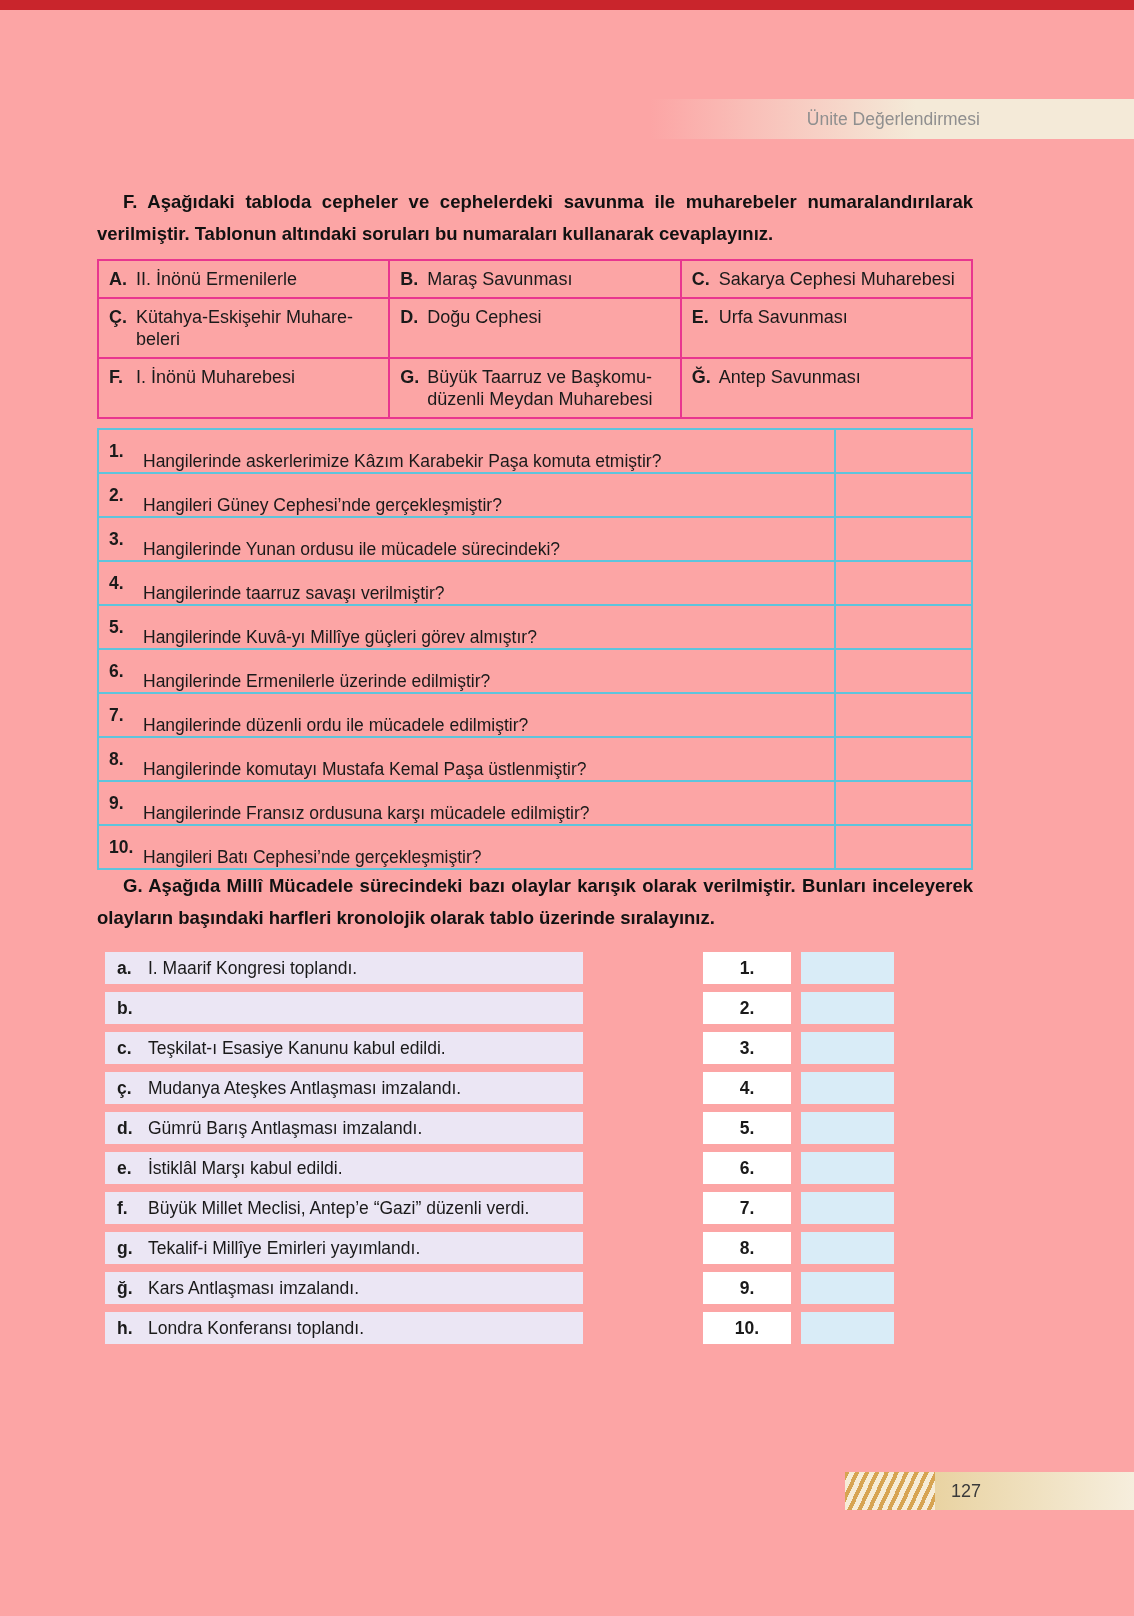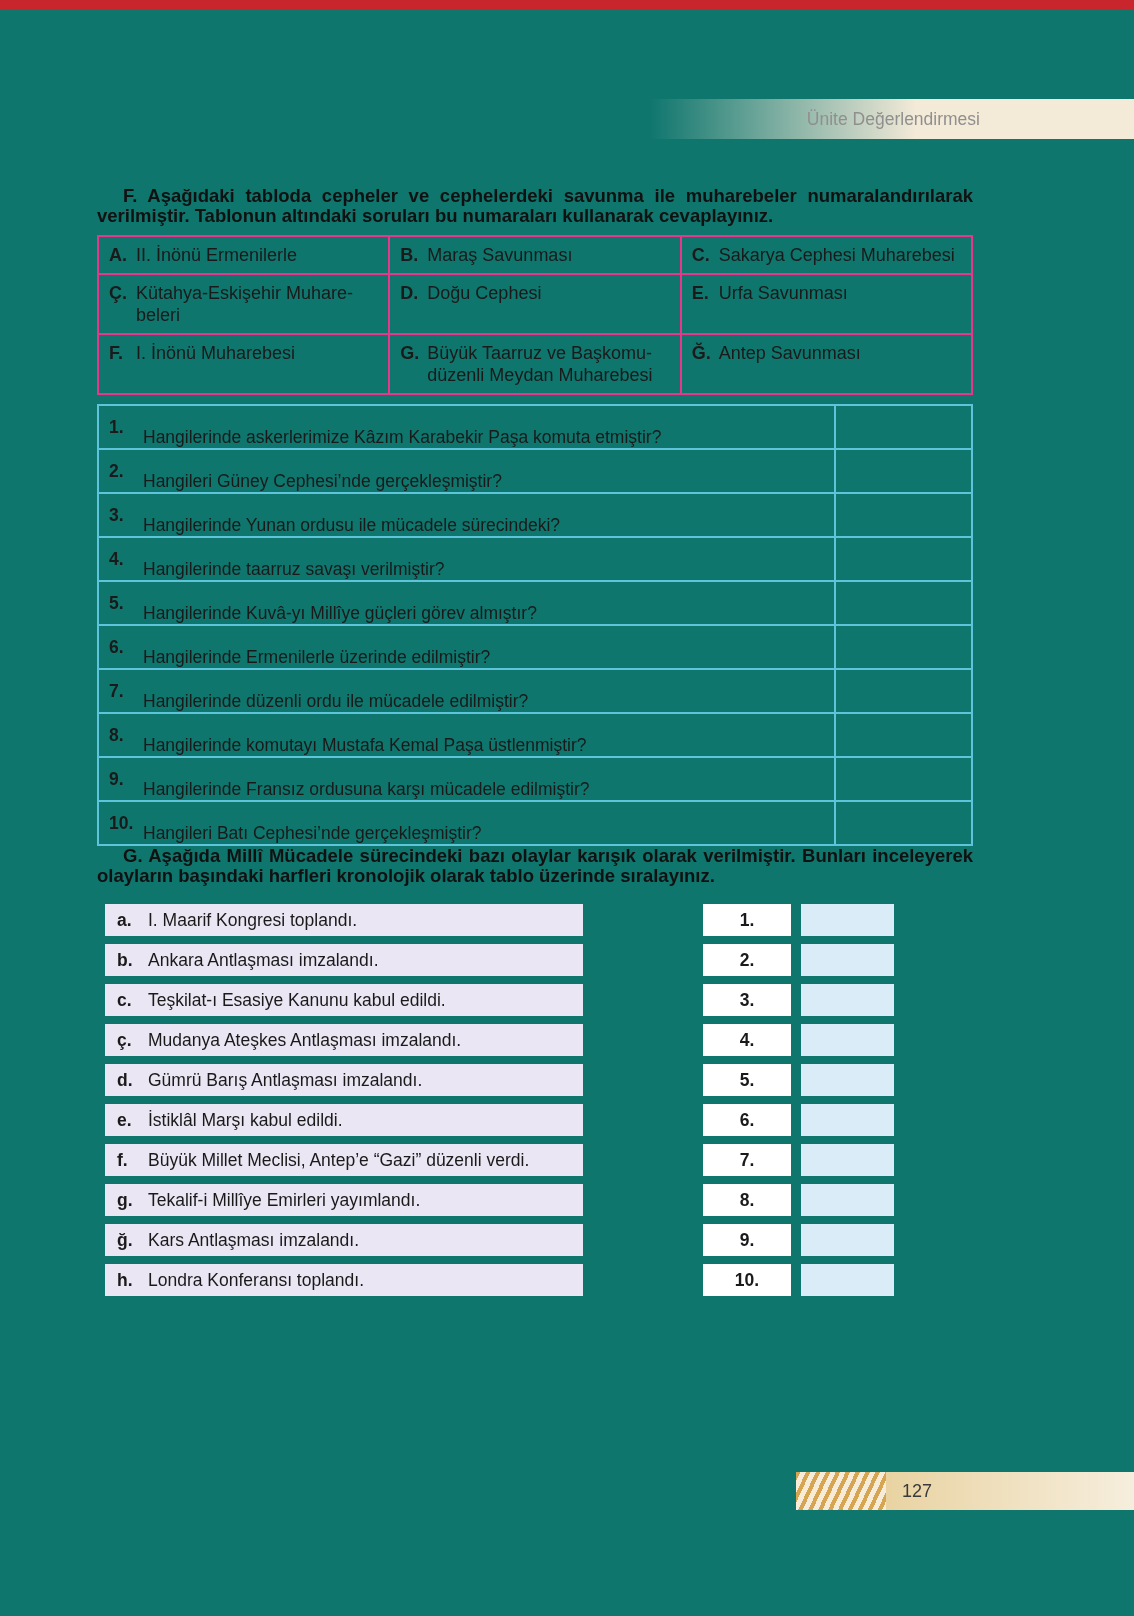--- a/index.html
+++ b/index.html
@@ -1,35 +1,35 @@
 <!DOCTYPE html>
 <html lang="tr"><head>
 <meta charset="utf-8">
 <style>
   html,body{margin:0;padding:0;background:#ffffff;}
   .page{
     position:relative;
     width:1134px;height:1616px;
-    background:#0f766e;
+    background:#fca5a5;
     font-family:"Liberation Sans", sans-serif;
     color:#1a1a1a;
     overflow:hidden;
   }
   .red-bar{position:absolute;top:0;left:0;width:100%;height:10px;background:#c9252c;}
   .header-band{
     position:absolute;top:99px;right:0;width:484px;height:40px;
     background:linear-gradient(to right, rgba(244,234,216,0) 0%, #f4ead8 55%, #f4ead8 100%);
   }
   .header-title{
     position:absolute;right:154px;top:0;line-height:40px;
     color:#8f8f8f;font-size:17.5px;
   }
   .content{position:absolute;left:97px;top:186px;width:876px;}
   .heading{
-    font-weight:bold;font-size:18.5px;line-height:20px;
+    font-weight:bold;font-size:18.5px;line-height:32px;
     text-align:justify;text-indent:26px;margin:0;color:#111;
   }
   .heading-g{}
 
   table.fronts{border-collapse:collapse;width:100%;margin-top:9px;table-layout:fixed;}
   table.fronts td{
     border:2px solid #e8368f;
     padding:7px 10px;vertical-align:top;
     font-size:18px;line-height:22px;
   }
@@ -57,21 +57,21 @@
 
   .slots-list{margin-left:120px;}
   .slot-row{display:flex;height:32px;margin-bottom:8px;}
   .slot-num{
     width:88px;background:#ffffff;
     display:flex;align-items:center;justify-content:center;
     font-weight:bold;font-size:17.5px;
   }
   .slot-box{width:93px;margin-left:10px;background:#d9ecf7;}
 
-  .footer-band{position:absolute;left:796px;right:0;top:1472px;height:38px;display:flex;justify-content:flex-end;}
+  .footer-band{position:absolute;left:845px;right:0;top:1472px;height:38px;display:flex;justify-content:flex-end;}
   .footer-stripes{
     width:90px;
     background:repeating-linear-gradient(115deg, #d7a452 0 4px, #f6ecd7 4px 9px);
   }
   .footer-rest{flex:1;position:relative;background:linear-gradient(to right,#e9d3a2,#f6eedd);}
   .page-num{
     position:absolute;left:16px;top:50%;transform:translateY(-50%);
     font-size:18px;color:#3a3a3a;
   }
 </style>
@@ -254,21 +254,20 @@
 
     <div class="events-area">
 
       <div class="events-list">
         <div class="event-row">
           <span class="event-letter">a.</span>
           <span class="event-text">I. Maarif Kongresi toplandı.</span>
           </div>
         <div class="event-row">
           <span class="event-letter">b.</span>
-          <span class="event-text">Ankara Antlaşması imzalandı.</span>
           </div>
         <div class="event-row">
           <span class="event-letter">c.</span>
           <span class="event-text">Teşkilat-ı Esasiye Kanunu kabul edildi.</span>
           </div>
         <div class="event-row">
           <span class="event-letter">ç.</span>
           <span class="event-text">Mudanya Ateşkes Antlaşması imzalandı.</span>
           </div>
         <div class="event-row">

